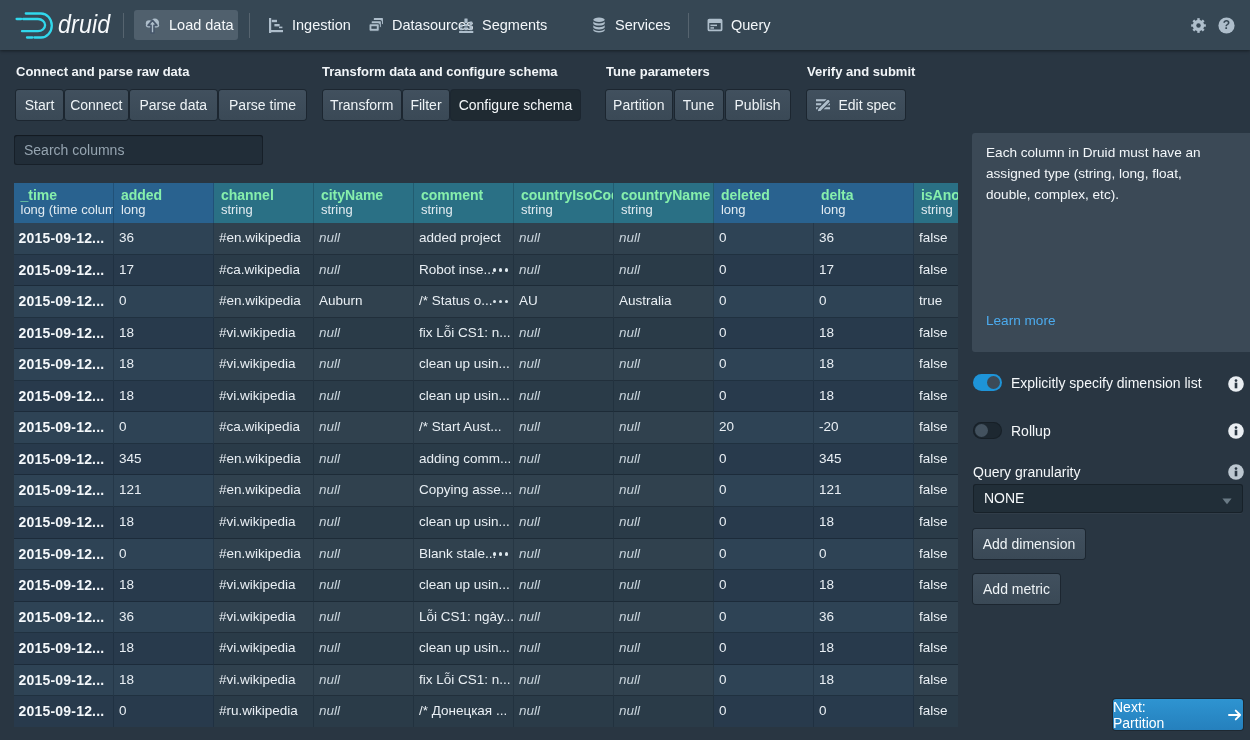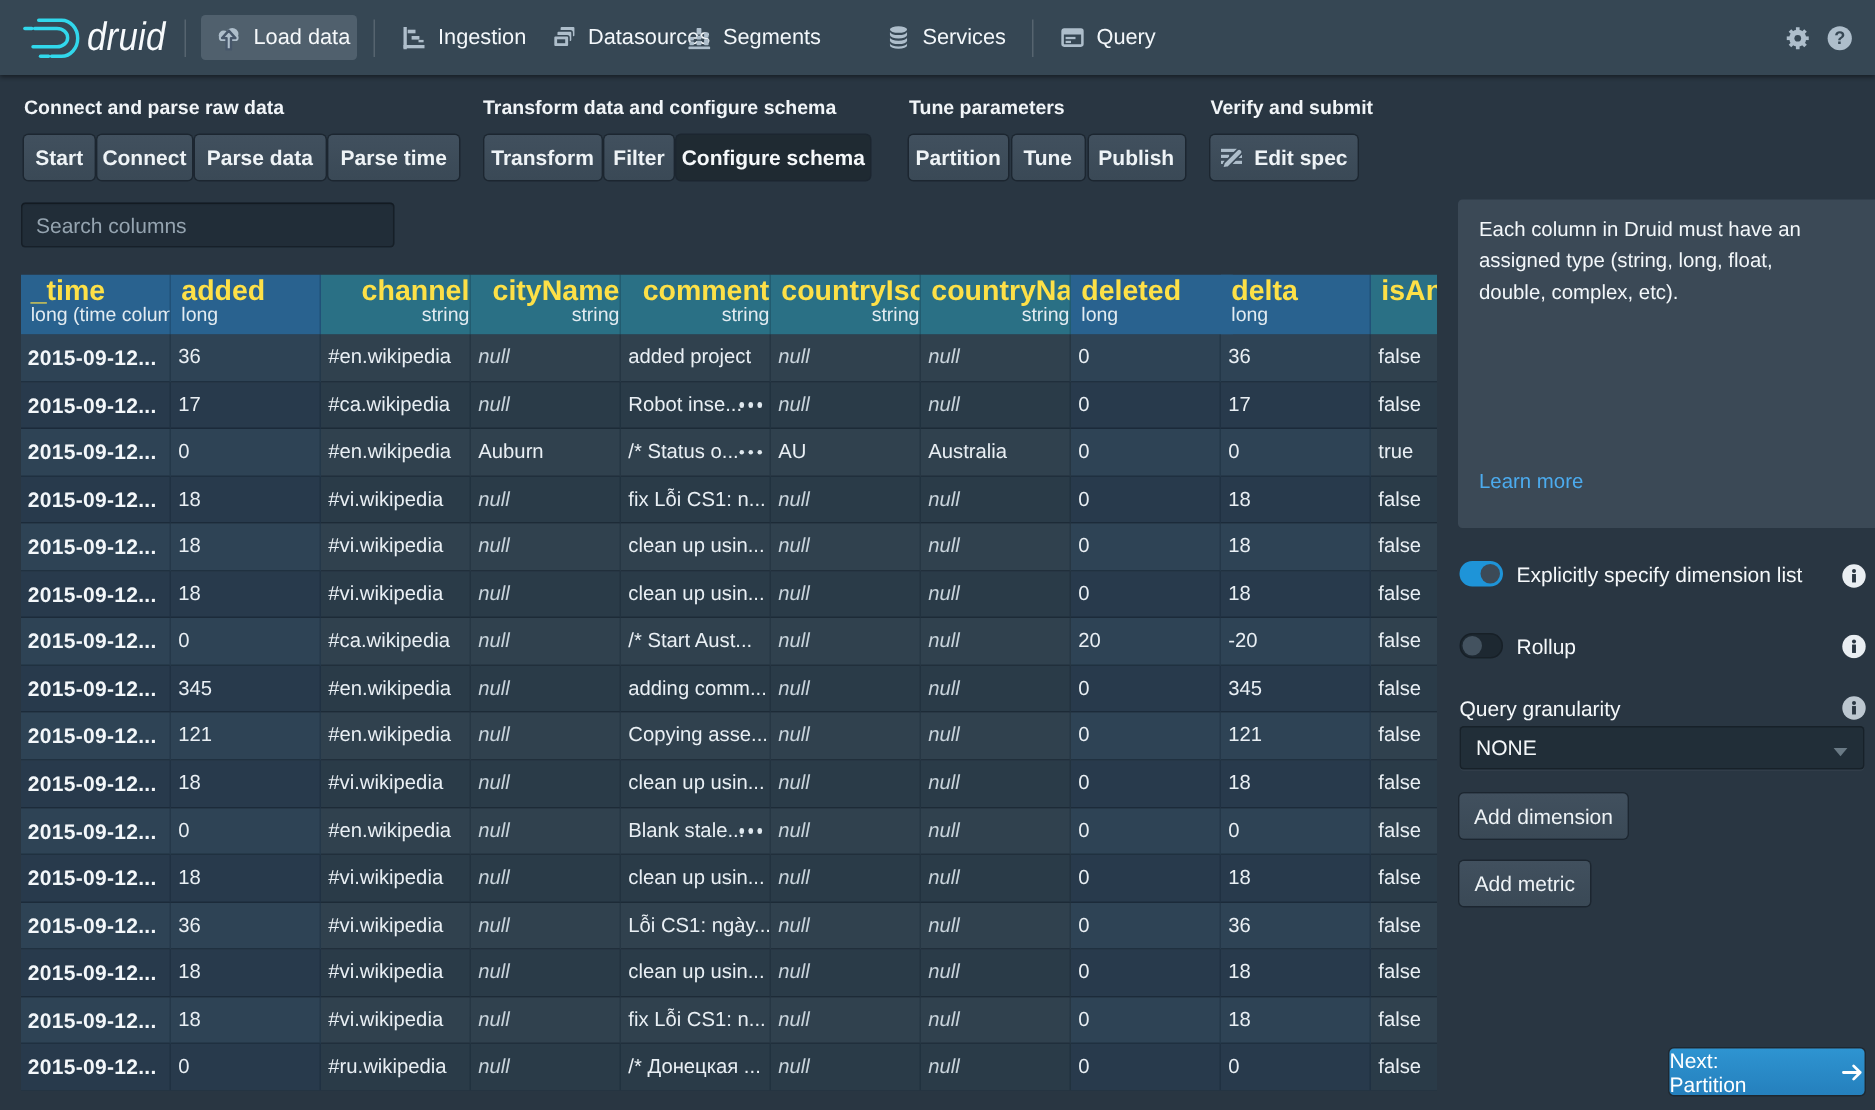--- a/index.html
+++ b/index.html
@@ -15,36 +15,36 @@
   color:#f3f7fa; font-size:14.5px; white-space:nowrap; }
 #loadbtn { position:absolute; left:134px; top:10px; width:104px; height:30px; border-radius:3px;
   background:rgba(148,163,175,0.28); display:flex; align-items:center; padding-left:10px; gap:8px;
   color:#f5f8fa; font-size:14.5px; white-space:nowrap; }
 .nav-right { position:absolute; top:17px; }
 
 
 .grouplabel { position:absolute; top:64px; font-size:13px; font-weight:bold; color:#f1f5f8; }
 .stepbtn { position:absolute; top:90px; height:30px; border-radius:3px; font-size:14px; color:#eef3f6;
   background:linear-gradient(#41505e, #3a4956); box-shadow:0 0 0 1px rgba(14,20,26,0.45);
-  display:flex; align-items:center; justify-content:center;font-weight:bold; }
+  display:flex; align-items:center; justify-content:center; }
 .stepbtn.active { background:#1f2a32; color:#f5f8fa; }
 
 
 #search { position:absolute; left:14px; top:135px; width:249px; height:30px; border-radius:3px;
   background:#212d38; box-shadow:inset 0 0 0 1px rgba(14,20,26,0.5), inset 0 1px 1px rgba(14,20,26,0.5);
   color:#95a4b0; font-size:14px; line-height:30px; padding-left:10px; }
 
 
 #tbl { position:absolute; left:13.5px; top:183px; width:944px; height:544px; overflow:hidden; }
 .hrow { position:absolute; left:0; top:0; height:40px; width:1014px; }
 .hc { position:absolute; top:0; height:40px; padding:4px 0 0 7px; overflow:hidden; }
-.hc .n { font-size:19px; font-weight:bold; color:#fde047; line-height:16px; white-space:nowrap; }
+.hc .n { font-size:14px; font-weight:bold; color:#86efac; line-height:16px; white-space:nowrap; }
 .hc .t { font-size:13px; color:#e2ebf1; line-height:14px; white-space:nowrap; }
 .hM { background:#29628f; border-right:1px solid rgba(10,30,50,0.25); }
-.hD { background:#2a7085; border-right:1px solid rgba(10,30,50,0.25);text-align:right; }
+.hD { background:#2a7085; border-right:1px solid rgba(10,30,50,0.25); }
 .row { position:absolute; left:0; width:1014px; height:31.56px; }
 .td { position:absolute; top:0; height:100%; font-size:13.5px; color:#e9eff4; line-height:30.5px;
   padding-left:5px; white-space:nowrap; overflow:hidden;
   border-bottom:1px solid rgba(3,12,22,0.32); border-right:1px solid rgba(8,20,34,0.22); }
 .row.odd .tdM { background:#2e4355; }
 .row.even .tdM { background:#283a4c; }
 .row.odd .tdD { background:#30414e; }
 .row.even .tdD { background:#2a3b48; }
 .td.time { font-weight:bold; color:#f3f7fa; font-size:14px; letter-spacing:0.2px; }
 .td .null { font-style:italic; color:#c9d4dc; }

